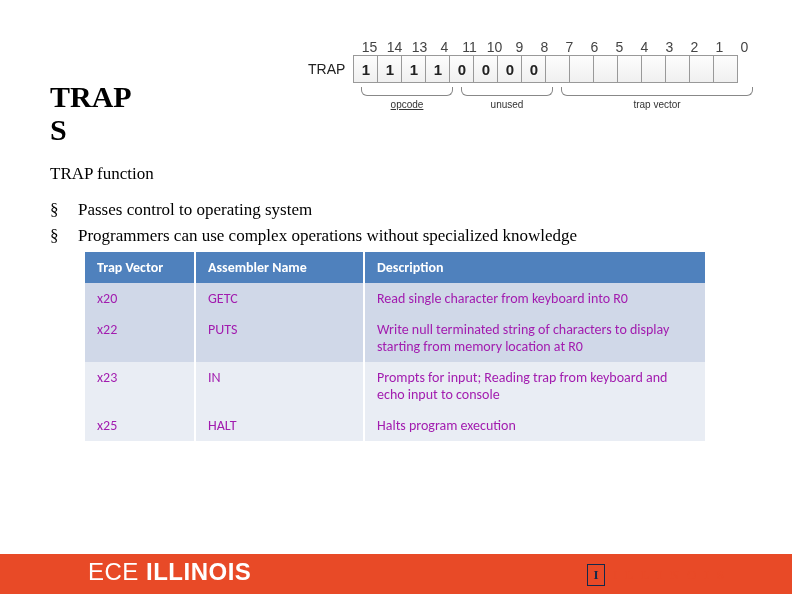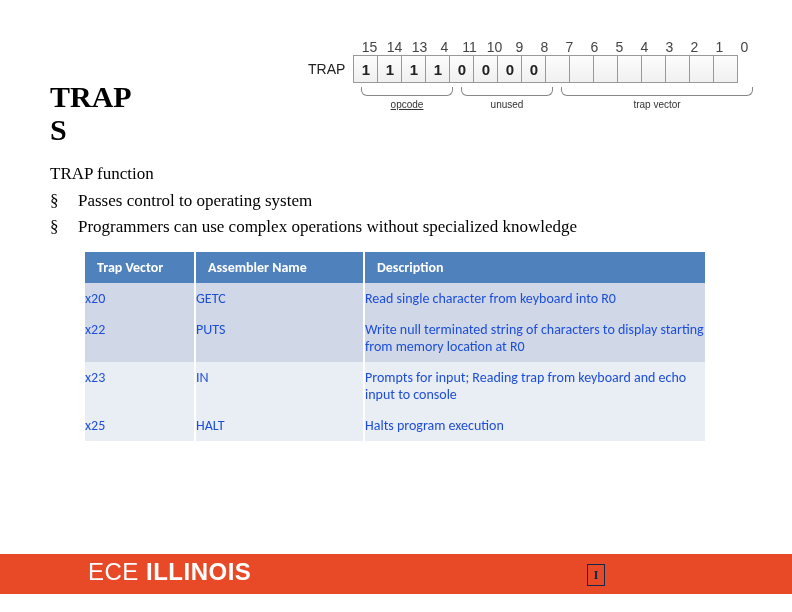--- a/index.html
+++ b/index.html
@@ -89,21 +89,21 @@
   .brace.un { width: 100px; }
   .brace.tv { width: 200px; }
 
   .body-text {
     position: absolute;
     top: 162px;
     left: 50px;
     font-size: 17px;
     line-height: 1.45;
   }
-  .subtitle { margin-bottom: 2px; }
+  .subtitle { margin-bottom: 11px; }
   .bullet { display: flex; gap: 14px; margin-top: 2px; }
   .sect { width: 14px; }
 
   .tbl {
     position: absolute;
     top: 252px;
     left: 85px;
     width: 620px;
     border-collapse: collapse;
     font-family: Calibri, Arial, sans-serif;
@@ -112,22 +112,22 @@
   .tbl th {
     background: #4f81bd;
     color: #fff;
     text-align: left;
     padding: 7px 12px;
     font-weight: bold;
     border-right: 2px solid #fff;
   }
   .tbl th:last-child { border-right: none; }
   .tbl td {
-    padding: 7px 0;
-    color: #1d4ed8;
+    padding: 7px 12px;
+    color: #a21caf;
     border-right: 2px solid #fff;
     vertical-align: top;
   }
   .tbl td:last-child { border-right: none; }
   .tbl tr.odd td { background: #d0d8e8; }
   .tbl tr.even td { background: #e9edf4; }
   .col-tv { width: 110px; }
   .col-an { width: 169px; }
 
   .footer {

